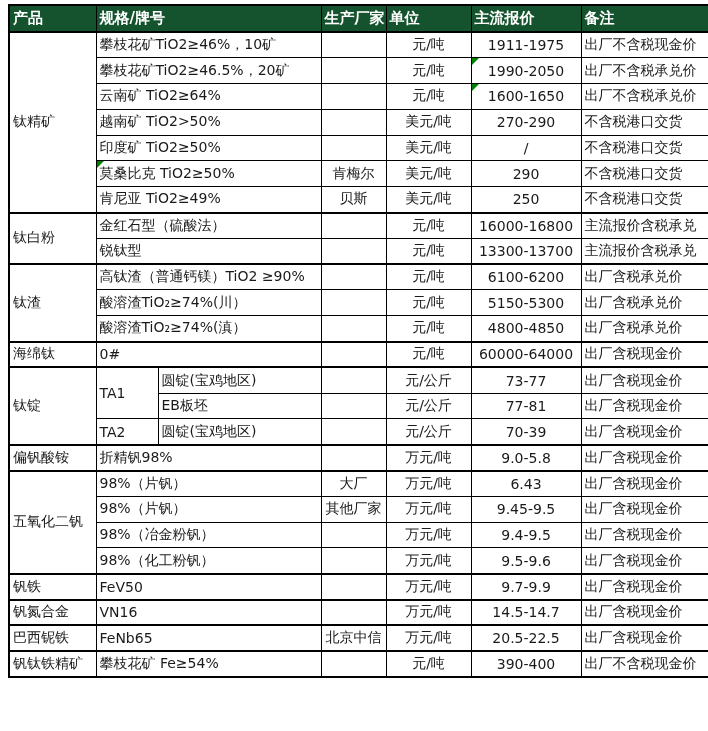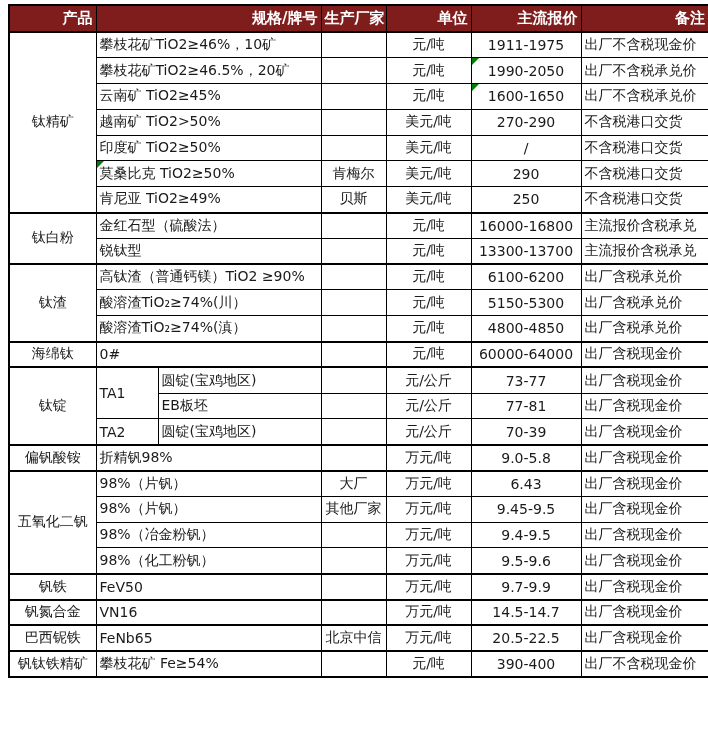--- a/index.html
+++ b/index.html
@@ -23,32 +23,32 @@
     font-size:14px;
     color:#1a1a1a;
     padding:0 3px;
     white-space:nowrap;
     overflow:hidden;
     vertical-align:middle;
     position:relative;
     box-sizing:border-box;
   }
   .price-table thead th{
-    background:#7f1d1d;
+    background:#14532d;
     color:#ffffff;
     font-weight:bold;
     font-size:15px;
     height:27px;
-    text-align:right;
+    text-align:left;
     border-bottom:2px solid #000;
     margin-left:27px;
   }
   .price-table tbody tr{height:25.8px;}
   tr.group-start td{border-top:2px solid #000;}
-  td.c-product{text-align:center;}
+  td.c-product{text-align:left;}
   td.c-spec,td.c-spec2,td.c-note{text-align:left;margin-left:15px;}
   td.c-producer,td.c-unit,td.c-price{text-align:center;}
   .flag{
     position:absolute;
     top:0;left:0;
     width:0;height:0;
     border-top:7px solid #008000;
     border-right:7px solid transparent;
   }
 </style>
@@ -85,21 +85,21 @@
       <td class="c-note">出厂不含税现金价</td>
     </tr>
     <tr>
       <td class="c-spec" colspan="2">攀枝花矿TiO2≥46.5%，20矿</td>
       <td class="c-producer"></td>
       <td class="c-unit">元/吨</td>
       <td class="c-price"><span class="flag"></span><span>1990-2050</span></td>
       <td class="c-note">出厂不含税承兑价</td>
     </tr>
     <tr>
-      <td class="c-spec" colspan="2">云南矿 TiO2≥45%</td>
+      <td class="c-spec" colspan="2">云南矿 TiO2≥64%</td>
       <td class="c-producer"></td>
       <td class="c-unit">元/吨</td>
       <td class="c-price"><span class="flag"></span><span>1600-1650</span></td>
       <td class="c-note">出厂不含税承兑价</td>
     </tr>
     <tr>
       <td class="c-spec" colspan="2">越南矿 TiO2&gt;50%</td>
       <td class="c-producer"></td>
       <td class="c-unit">美元/吨</td>
       <td class="c-price">270-290</td>

